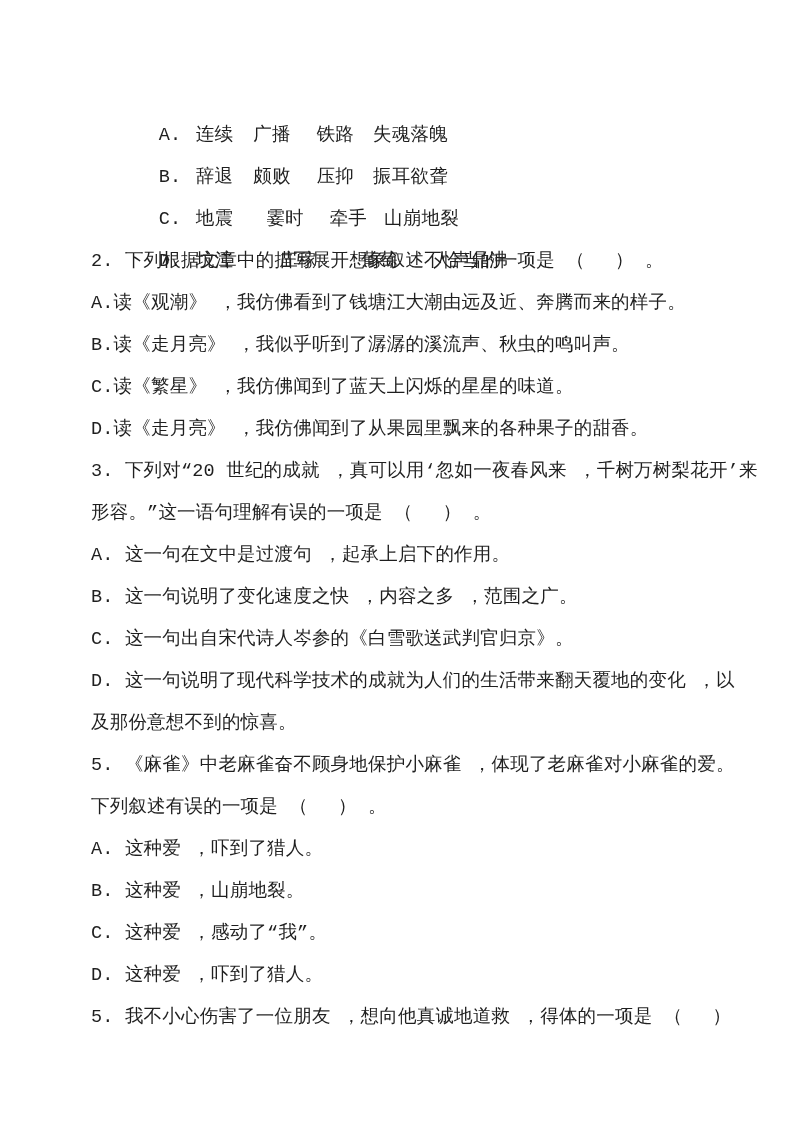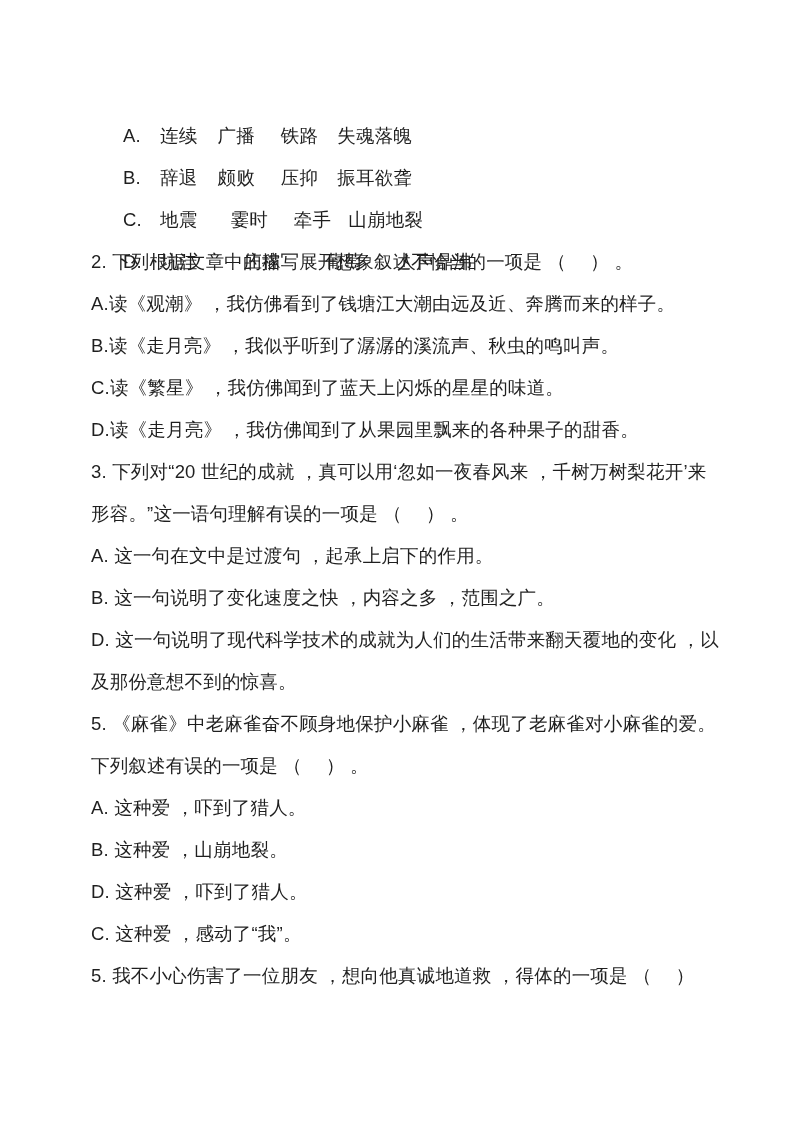--- a/index.html
+++ b/index.html
@@ -7,21 +7,21 @@
     margin: 0;
     padding: 0;
     background: #ffffff;
   }
   .page {
     position: relative;
     width: 793px;
     height: 1122px;
     background: #ffffff;
     overflow: hidden;
-    font-family: Liberation Sans, sans-serif;
+    font-family: Liberation Mono, monospace;
     color: #1f1f1f;
   }
   .content {
     position: absolute;
     left: 91px;
     top: 73px;
     width: 650px;
   }
   .line {
     height: 42px;
@@ -66,26 +66,27 @@
     <div class="line">2. 下列根据文章中的描写展开想象叙述不恰当的一项是 （　 ） 。</div>
     <div class="line">A.读《观潮》 ，我仿佛看到了钱塘江大潮由远及近、奔腾而来的样子。</div>
     <div class="line">B.读《走月亮》 ，我似乎听到了潺潺的溪流声、秋虫的鸣叫声。</div>
     <div class="line">C.读《繁星》 ，我仿佛闻到了蓝天上闪烁的星星的味道。</div>
     <div class="line">D.读《走月亮》 ，我仿佛闻到了从果园里飘来的各种果子的甜香。</div>
 
     <div class="line">3. 下列对“20 世纪的成就 ，真可以用‘忽如一夜春风来 ，千树万树梨花开’来</div>
     <div class="line">形容。”这一语句理解有误的一项是 （　 ） 。</div>
     <div class="line">A. 这一句在文中是过渡句 ，起承上启下的作用。</div>
     <div class="line">B. 这一句说明了变化速度之快 ，内容之多 ，范围之广。</div>
+    <div class="line">C. 这一句出自宋代诗人岑参的《白雪歌送武判官归京》。</div>
     <div class="line">D. 这一句说明了现代科学技术的成就为人们的生活带来翻天覆地的变化 ，以</div>
     <div class="line">及那份意想不到的惊喜。</div>
 
     <div class="line">5. 《麻雀》中老麻雀奋不顾身地保护小麻雀 ，体现了老麻雀对小麻雀的爱。</div>
     <div class="line">下列叙述有误的一项是 （　 ） 。</div>
     <div class="line">A. 这种爱 ，吓到了猎人。</div>
     <div class="line">B. 这种爱 ，山崩地裂。</div>
+    <div class="line">C. 这种爱 ，感动了“我”。</div>
     <div class="line">D. 这种爱 ，吓到了猎人。</div>
-    <div class="line">C. 这种爱 ，感动了“我”。</div>
 
     <div class="line">5. 我不小心伤害了一位朋友 ，想向他真诚地道救 ，得体的一项是 （　 ）</div>
 
   </div>
 </div>
 
 </body></html>

